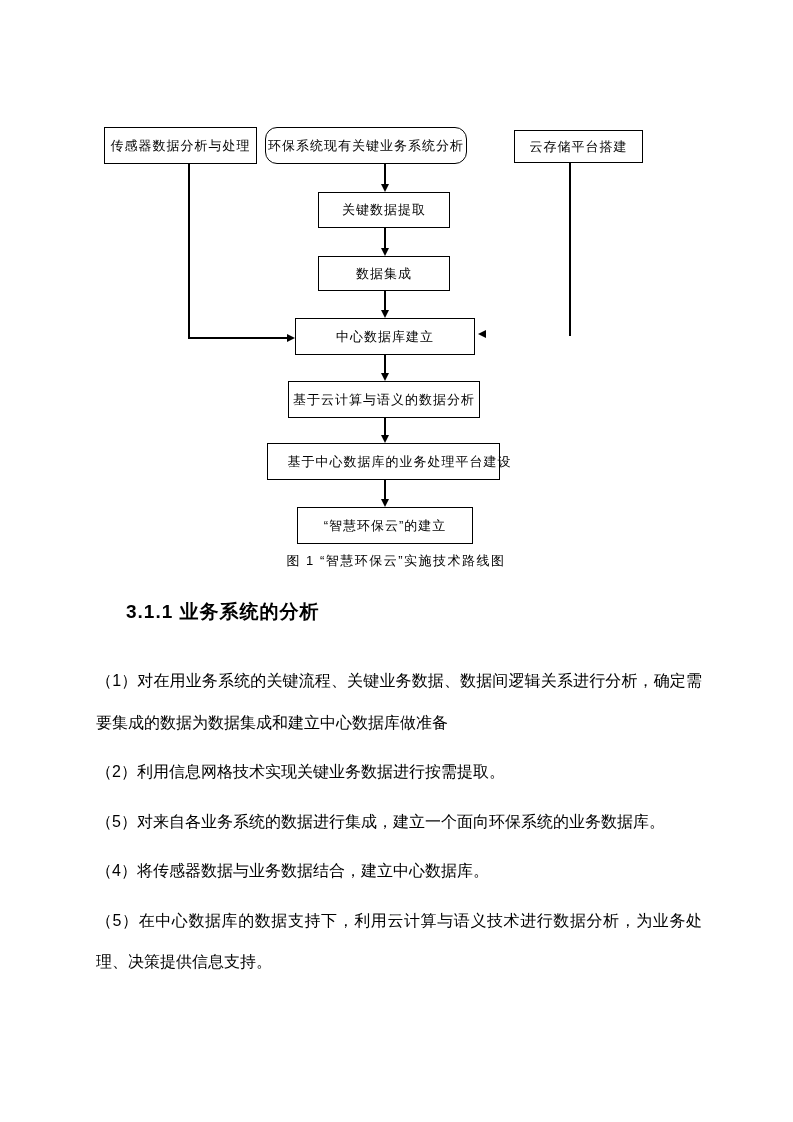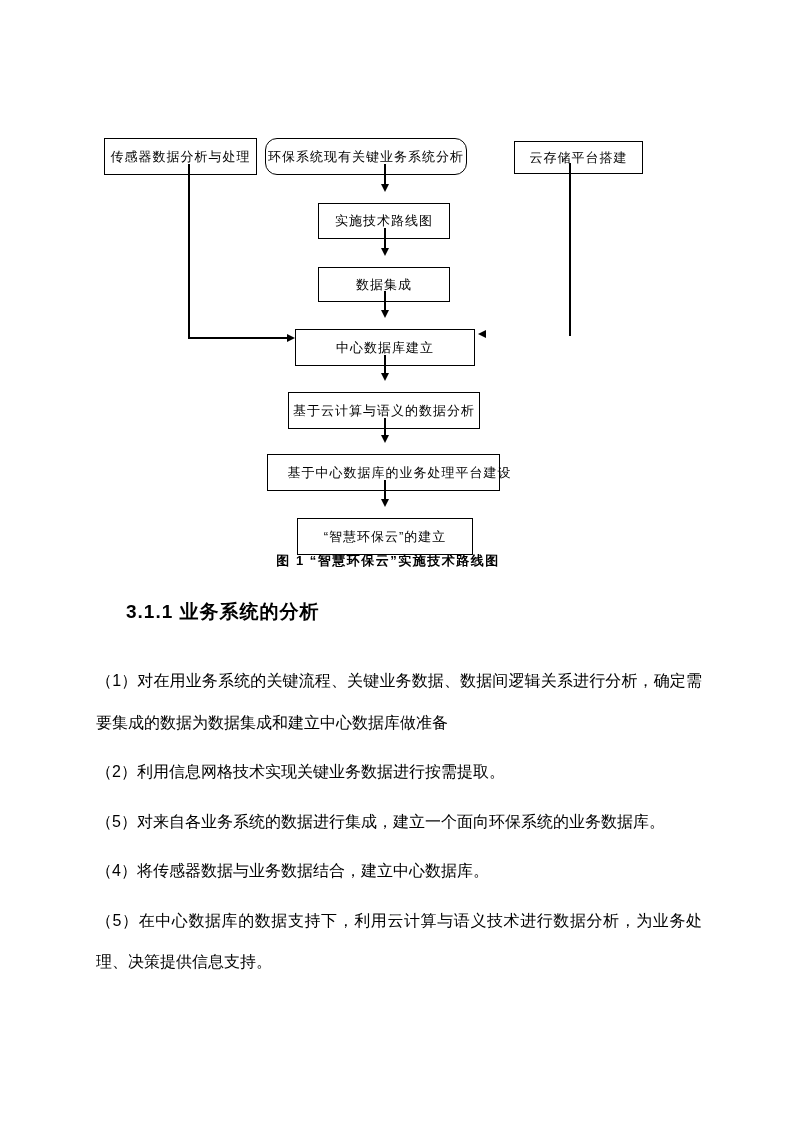--- a/index.html
+++ b/index.html
@@ -19,21 +19,20 @@
     box-sizing: border-box;
     border: 1.5px solid #000000;
     background: #ffffff;
     display: flex;
     align-items: center;
     justify-content: center;
     font-size: 13px;
     letter-spacing: 1px;
     text-align: center;
     white-space: nowrap;
-    margin-top: 11px;
   }
   .node-sensor    { left: 104px; top: 127px; width: 153px; height: 37px; }
   .node-env       { left: 265px; top: 127px; width: 202px; height: 37px; border-radius: 12px; }
   .node-cloud     { left: 514px; top: 130px; width: 129px; height: 33px; }
   .node-extract   { left: 318px; top: 192px; width: 132px; height: 36px; }
   .node-integrate { left: 318px; top: 256px; width: 132px; height: 35px; }
   .node-central   { left: 295px; top: 318px; width: 180px; height: 37px; }
   .node-analysis  { left: 288px; top: 381px; width: 192px; height: 37px; }
   .node-platform  { left: 267px; top: 443px; width: 233px; height: 37px; padding-left: 32px; }
   .node-smart     { left: 297px; top: 507px; width: 176px; height: 37px; }
@@ -50,24 +49,24 @@
     border-top: 4px solid transparent; border-bottom: 4px solid transparent;
     border-left: 8px solid #000000;
   }
   .head-left {
     position: absolute; width: 0; height: 0;
     border-top: 4px solid transparent; border-bottom: 4px solid transparent;
     border-right: 8px solid #000000;
   }
   .caption {
     position: absolute;
-    left: 88px; top: 552px; width: 600px;
+    left: 96px; top: 552px; width: 600px;
     text-align: center;
     font-size: 13px;
-    font-weight: bold;
+    font-weight: normal;
     letter-spacing: 1.5px;
   }
   
   .heading {
     position: absolute;
     left: 94px; top: 598px;
     font-size: 19px;
     font-weight: bold;
     letter-spacing: 1px;
     line-height: 28px;
@@ -85,21 +84,21 @@
 </head>
 <body>
 
 <div class="page">
 
   <div class="diagram">
 
     <div class="node node-sensor">传感器数据分析与处理</div>
     <div class="node node-env">环保系统现有关键业务系统分析</div>
     <div class="node node-cloud">云存储平台搭建</div>
-    <div class="node node-extract">实施技术路线图</div>
+    <div class="node node-extract">关键数据提取</div>
     <div class="node node-integrate">数据集成</div>
     <div class="node node-central">中心数据库建立</div>
     <div class="node node-analysis">基于云计算与语义的数据分析</div>
     <div class="node node-platform">基于中心数据库的业务处理平台建设</div>
     <div class="node node-smart">“智慧环保云”的建立</div>
 
     <div class="vline" style="left:384px; top:164px; height:22px;"></div>
     <div class="head-down" style="left:381px; top:184px;"></div>
 
     <div class="vline" style="left:384px; top:228px; height:21px;"></div>

